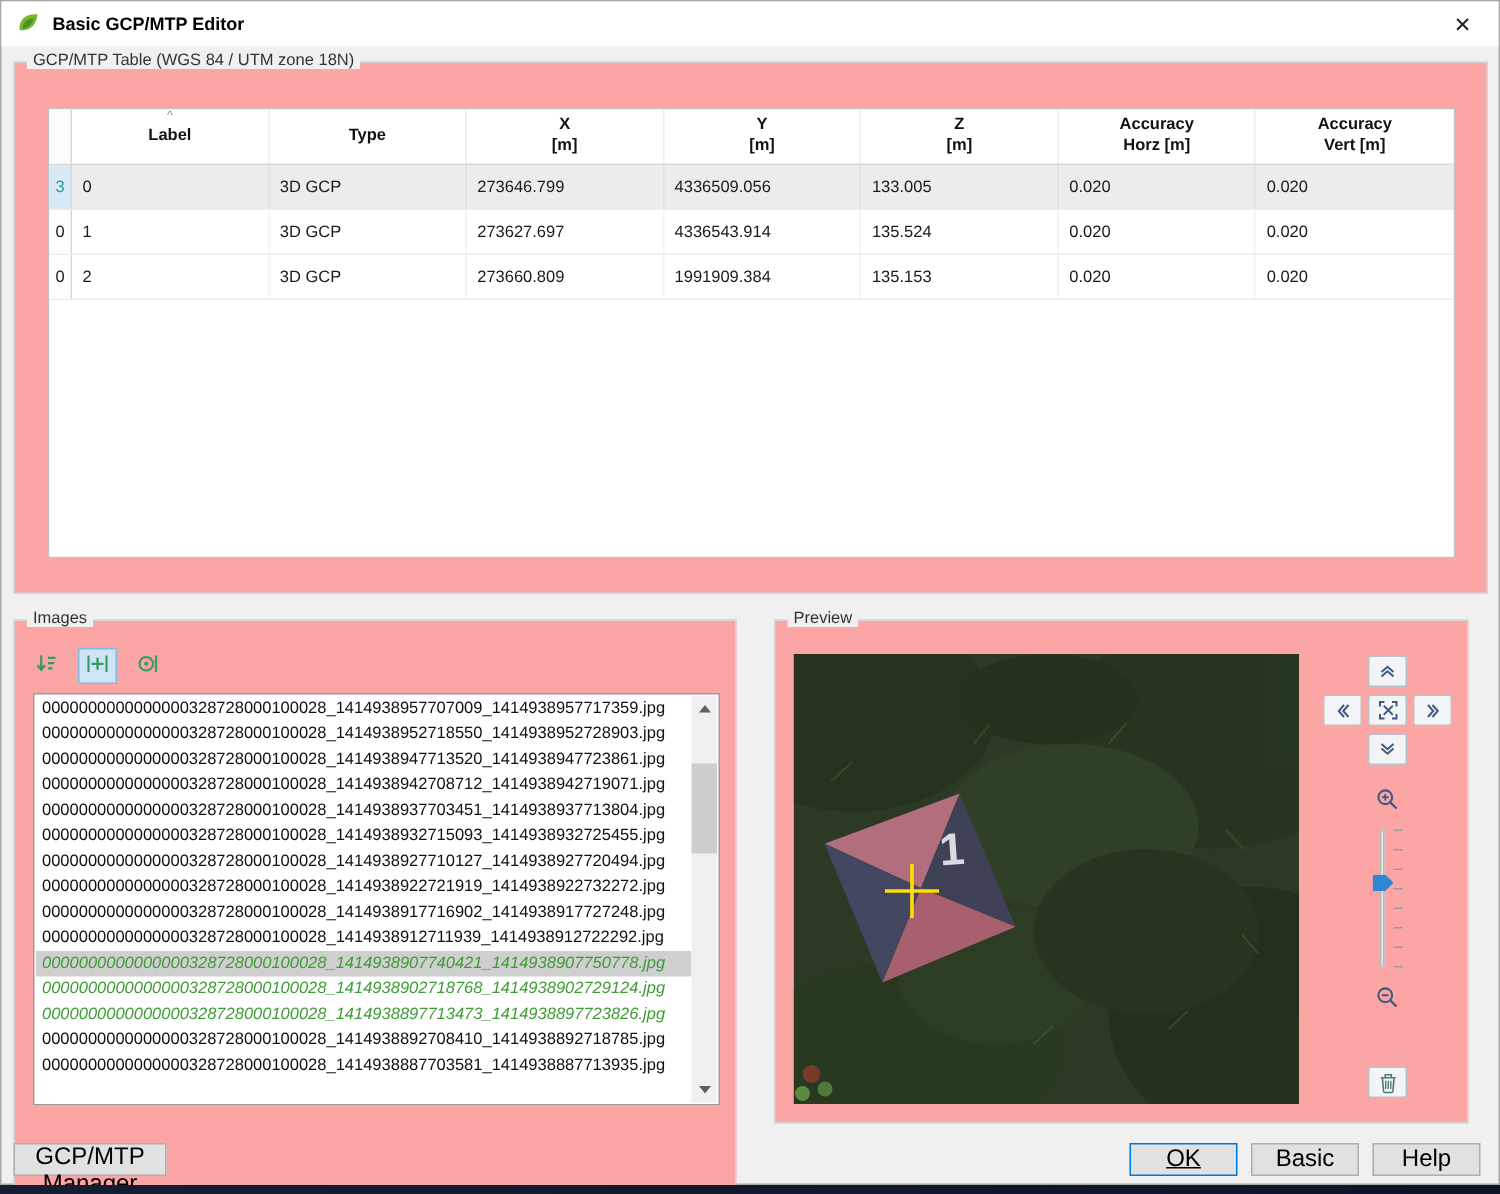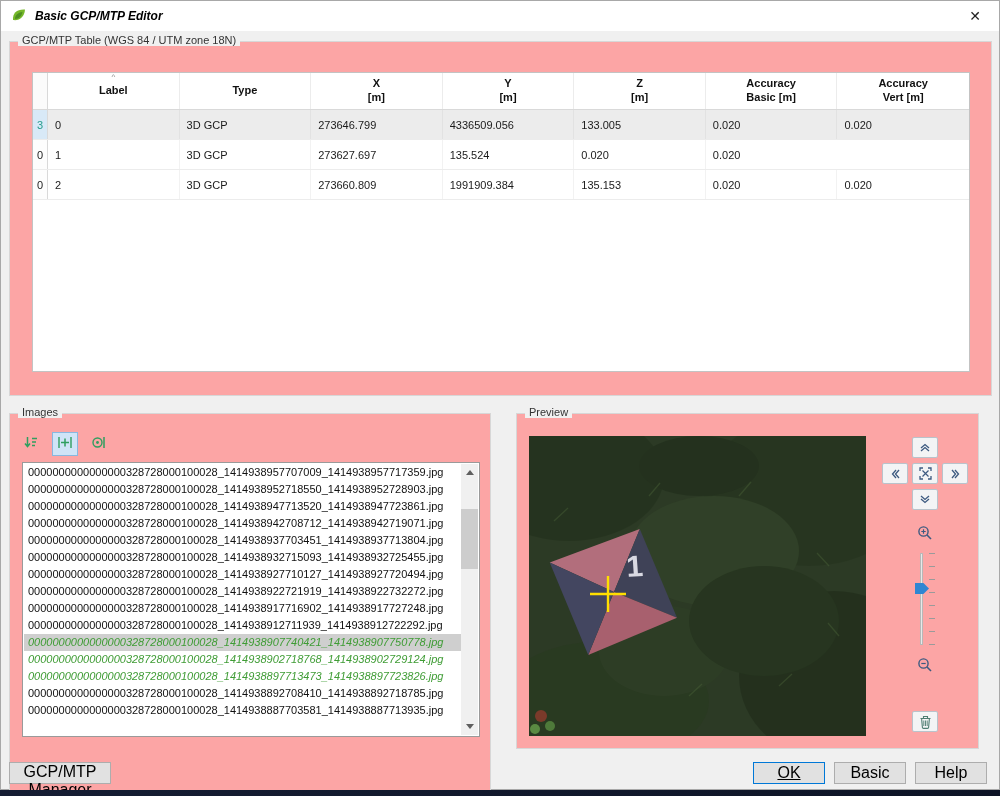--- a/index.html
+++ b/index.html
@@ -3,21 +3,21 @@
 <meta charset="utf-8">
 <style>
   * { margin:0; padding:0; box-sizing:border-box; }
   html,body { width:1000px; height:796px; }
   body { font-family:"Liberation Sans", sans-serif; font-size:12px; background:#10192e; position:relative; overflow:hidden; }
 
   .window { position:absolute; left:0; top:0; width:1000px; height:790px; background:#f0f0f0; border:1px solid #a8a8a8; }
   .dark-strip { position:absolute; left:0; top:790px; width:1000px; height:6px; background:linear-gradient(90deg,#151d33,#0d1426); }
 
   .titlebar { position:absolute; left:0; top:0; right:0; height:30px; background:#ffffff; display:flex; align-items:center; gap:8px; padding:0 10px; }
-  .title-text { font-size:12px; font-weight:bold; color:#000;font-style:italic; }
+  .title-text { font-size:12px; font-weight:bold; color:#000; }
   .close-btn { margin-left:auto; width:28px; height:28px; background:none; border:none; font-size:14px; color:#222; cursor:default; font-family:inherit; }
 
   .group { position:absolute; border:1px solid #d7d7d7; background:#fca5a5; }
   .group-title { position:absolute; top:-8px; left:8px; background:#f0f0f0; padding:0 4px; font-size:11px; color:#333; }
 
   
   .gcp-table { position:absolute; left:22px; top:30px; width:938px; height:300px; background:#fff; border:1px solid #c3c3c3; display:flex; flex-direction:column; }
   .thead { display:grid; grid-template-columns:15px repeat(7,1fr); height:37px; border-bottom:1px solid #d9d9d9; background:#fff; }
   .corner { border-right:1px solid #d9d9d9; background:#fbfbfb; }
   .hcell { position:relative; display:flex; flex-direction:column; align-items:center; justify-content:center; font-weight:bold; font-size:11px; line-height:1.25; border-right:1px solid #ececec; color:#111; }
@@ -111,21 +111,21 @@
         <div class="hcell">
           <span>Y</span>
           <span>[m]</span>
         </div>
         <div class="hcell">
           <span>Z</span>
           <span>[m]</span>
         </div>
         <div class="hcell">
           <span>Accuracy</span>
-          <span>Basic [m]</span>
+          <span>Horz [m]</span>
         </div>
         <div class="hcell">
           <span>Accuracy</span>
           <span>Vert [m]</span>
         </div>
       </div>
 
       <div class="trow state-selected">
         <div class="rowhead">3</div>
         <div class="cell">0</div>
@@ -134,20 +134,21 @@
         <div class="cell">4336509.056</div>
         <div class="cell">133.005</div>
         <div class="cell">0.020</div>
         <div class="cell">0.020</div>
       </div>
       <div class="trow state-normal">
         <div class="rowhead">0</div>
         <div class="cell">1</div>
         <div class="cell">3D GCP</div>
         <div class="cell">273627.697</div>
+        <div class="cell">4336543.914</div>
         <div class="cell">135.524</div>
         <div class="cell">0.020</div>
         <div class="cell">0.020</div>
       </div>
       <div class="trow state-normal">
         <div class="rowhead">0</div>
         <div class="cell">2</div>
         <div class="cell">3D GCP</div>
         <div class="cell">273660.809</div>
         <div class="cell">1991909.384</div>

